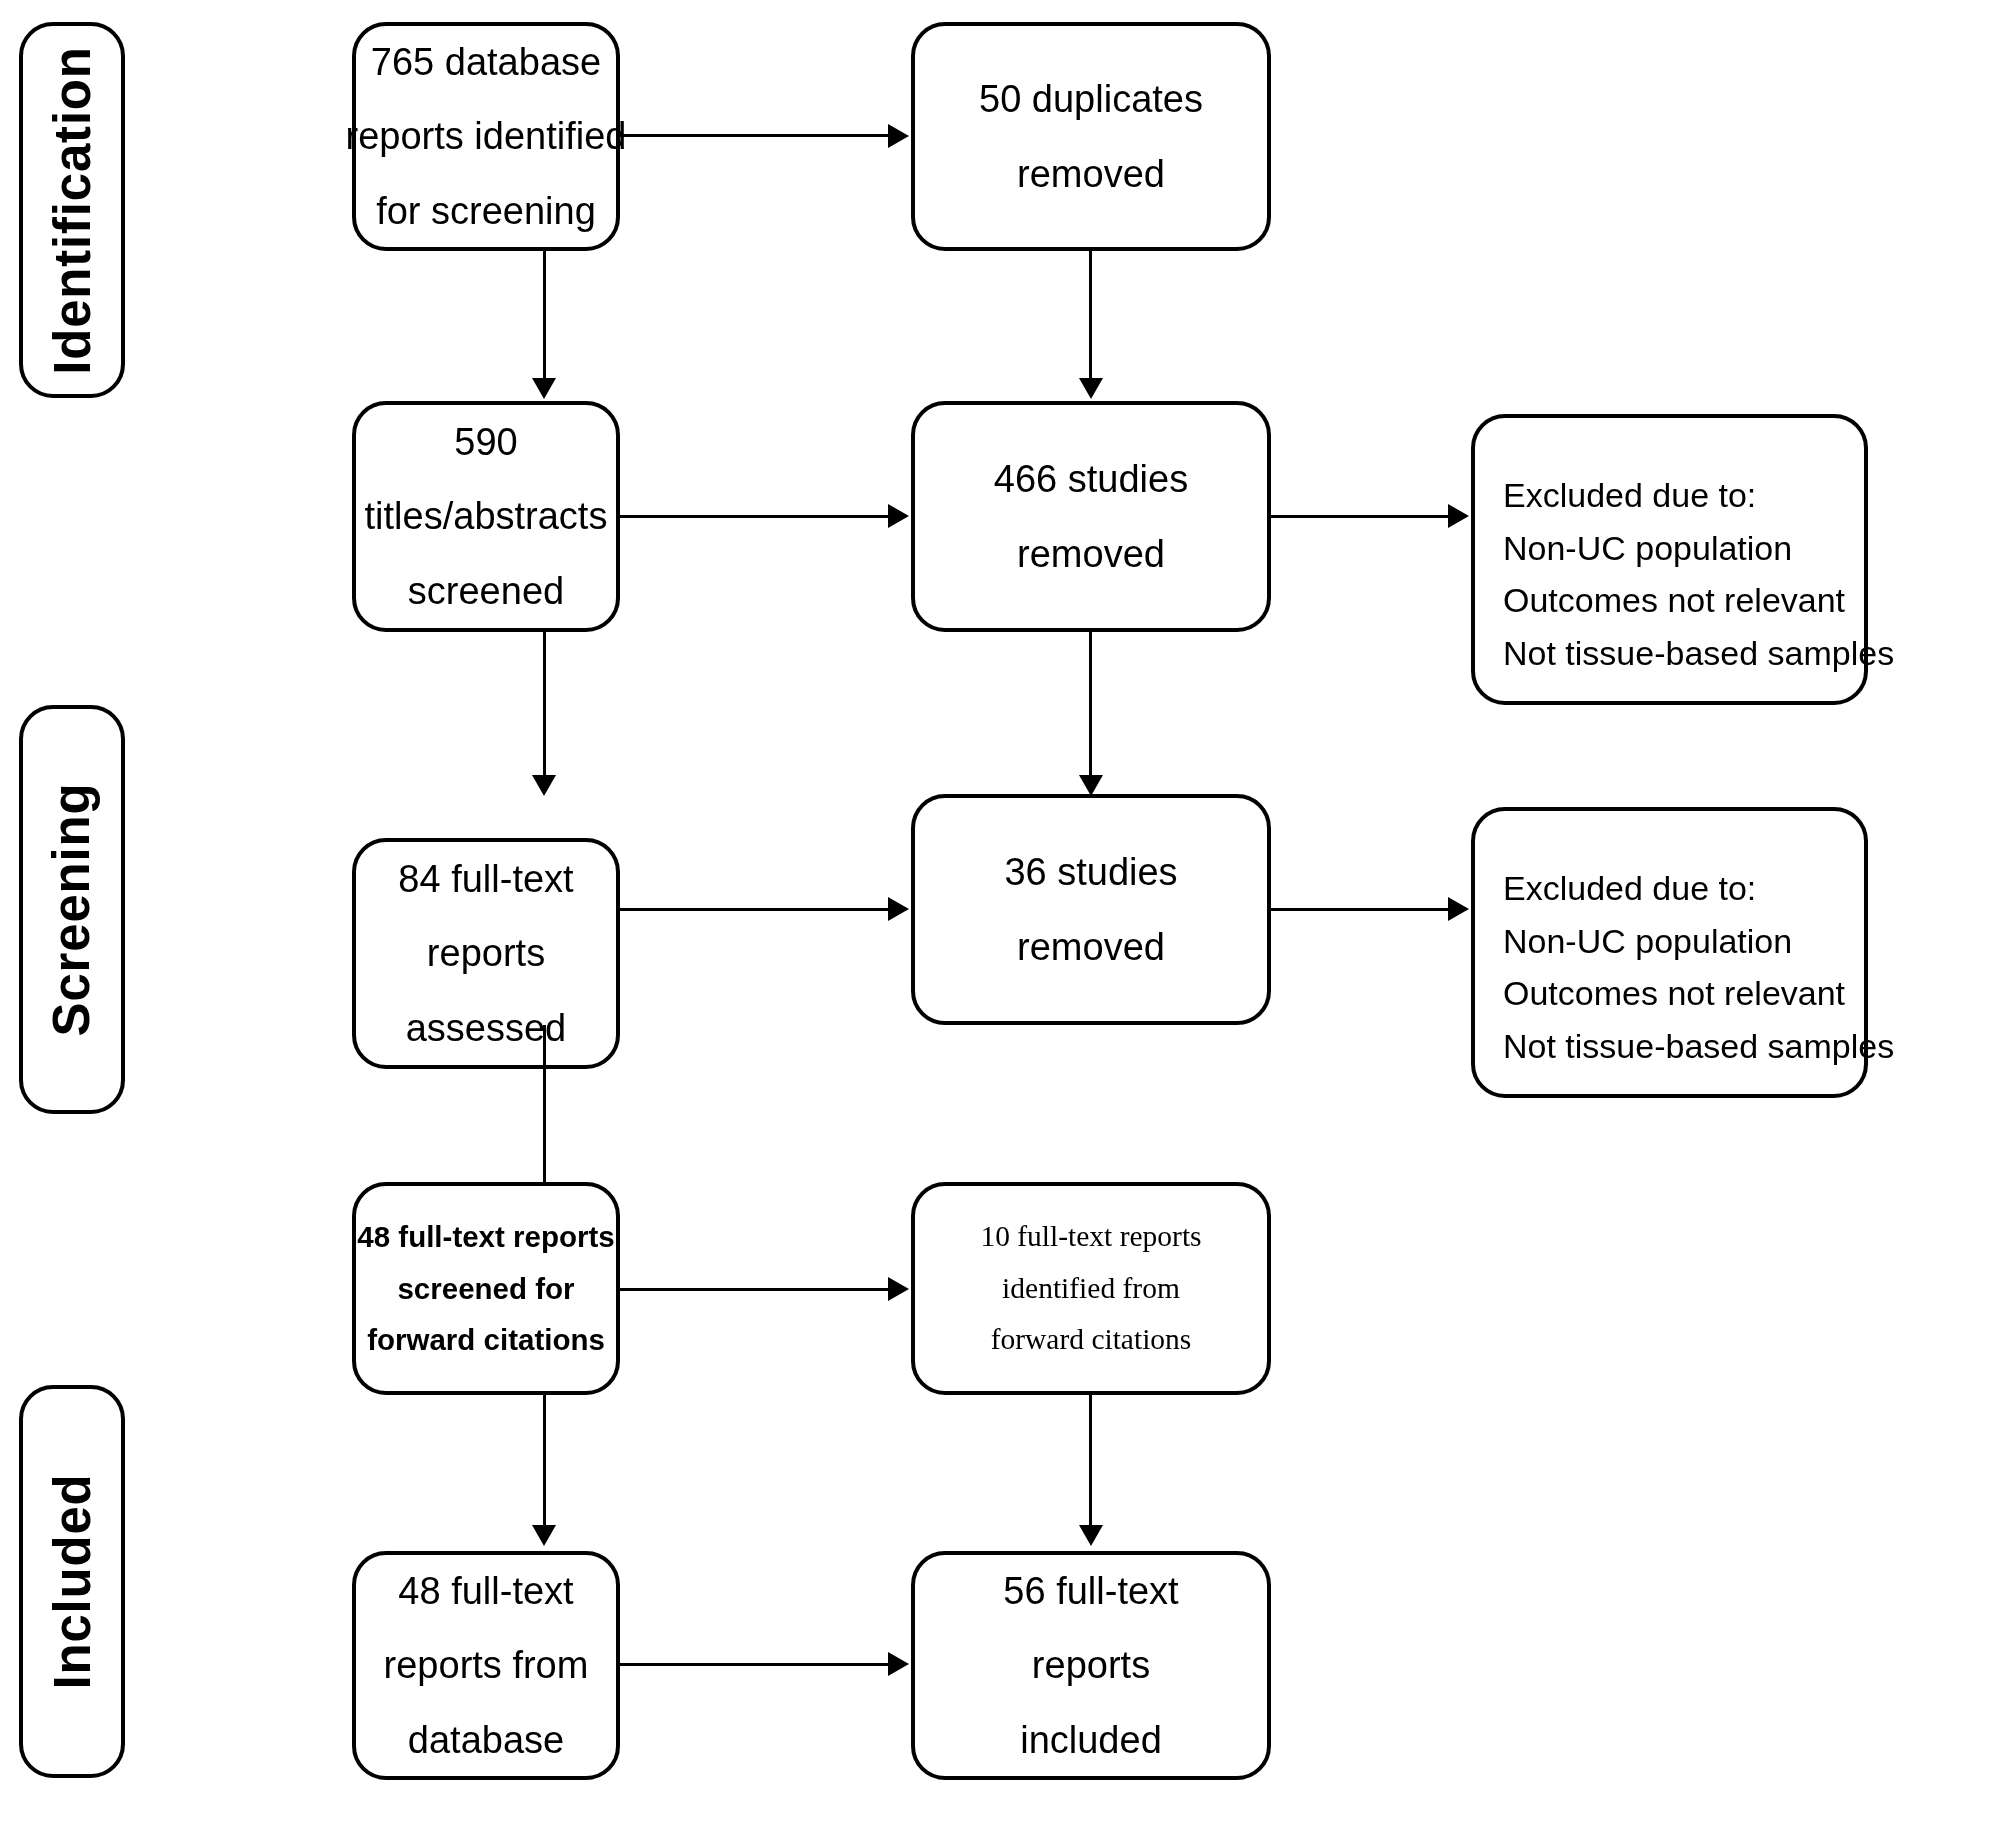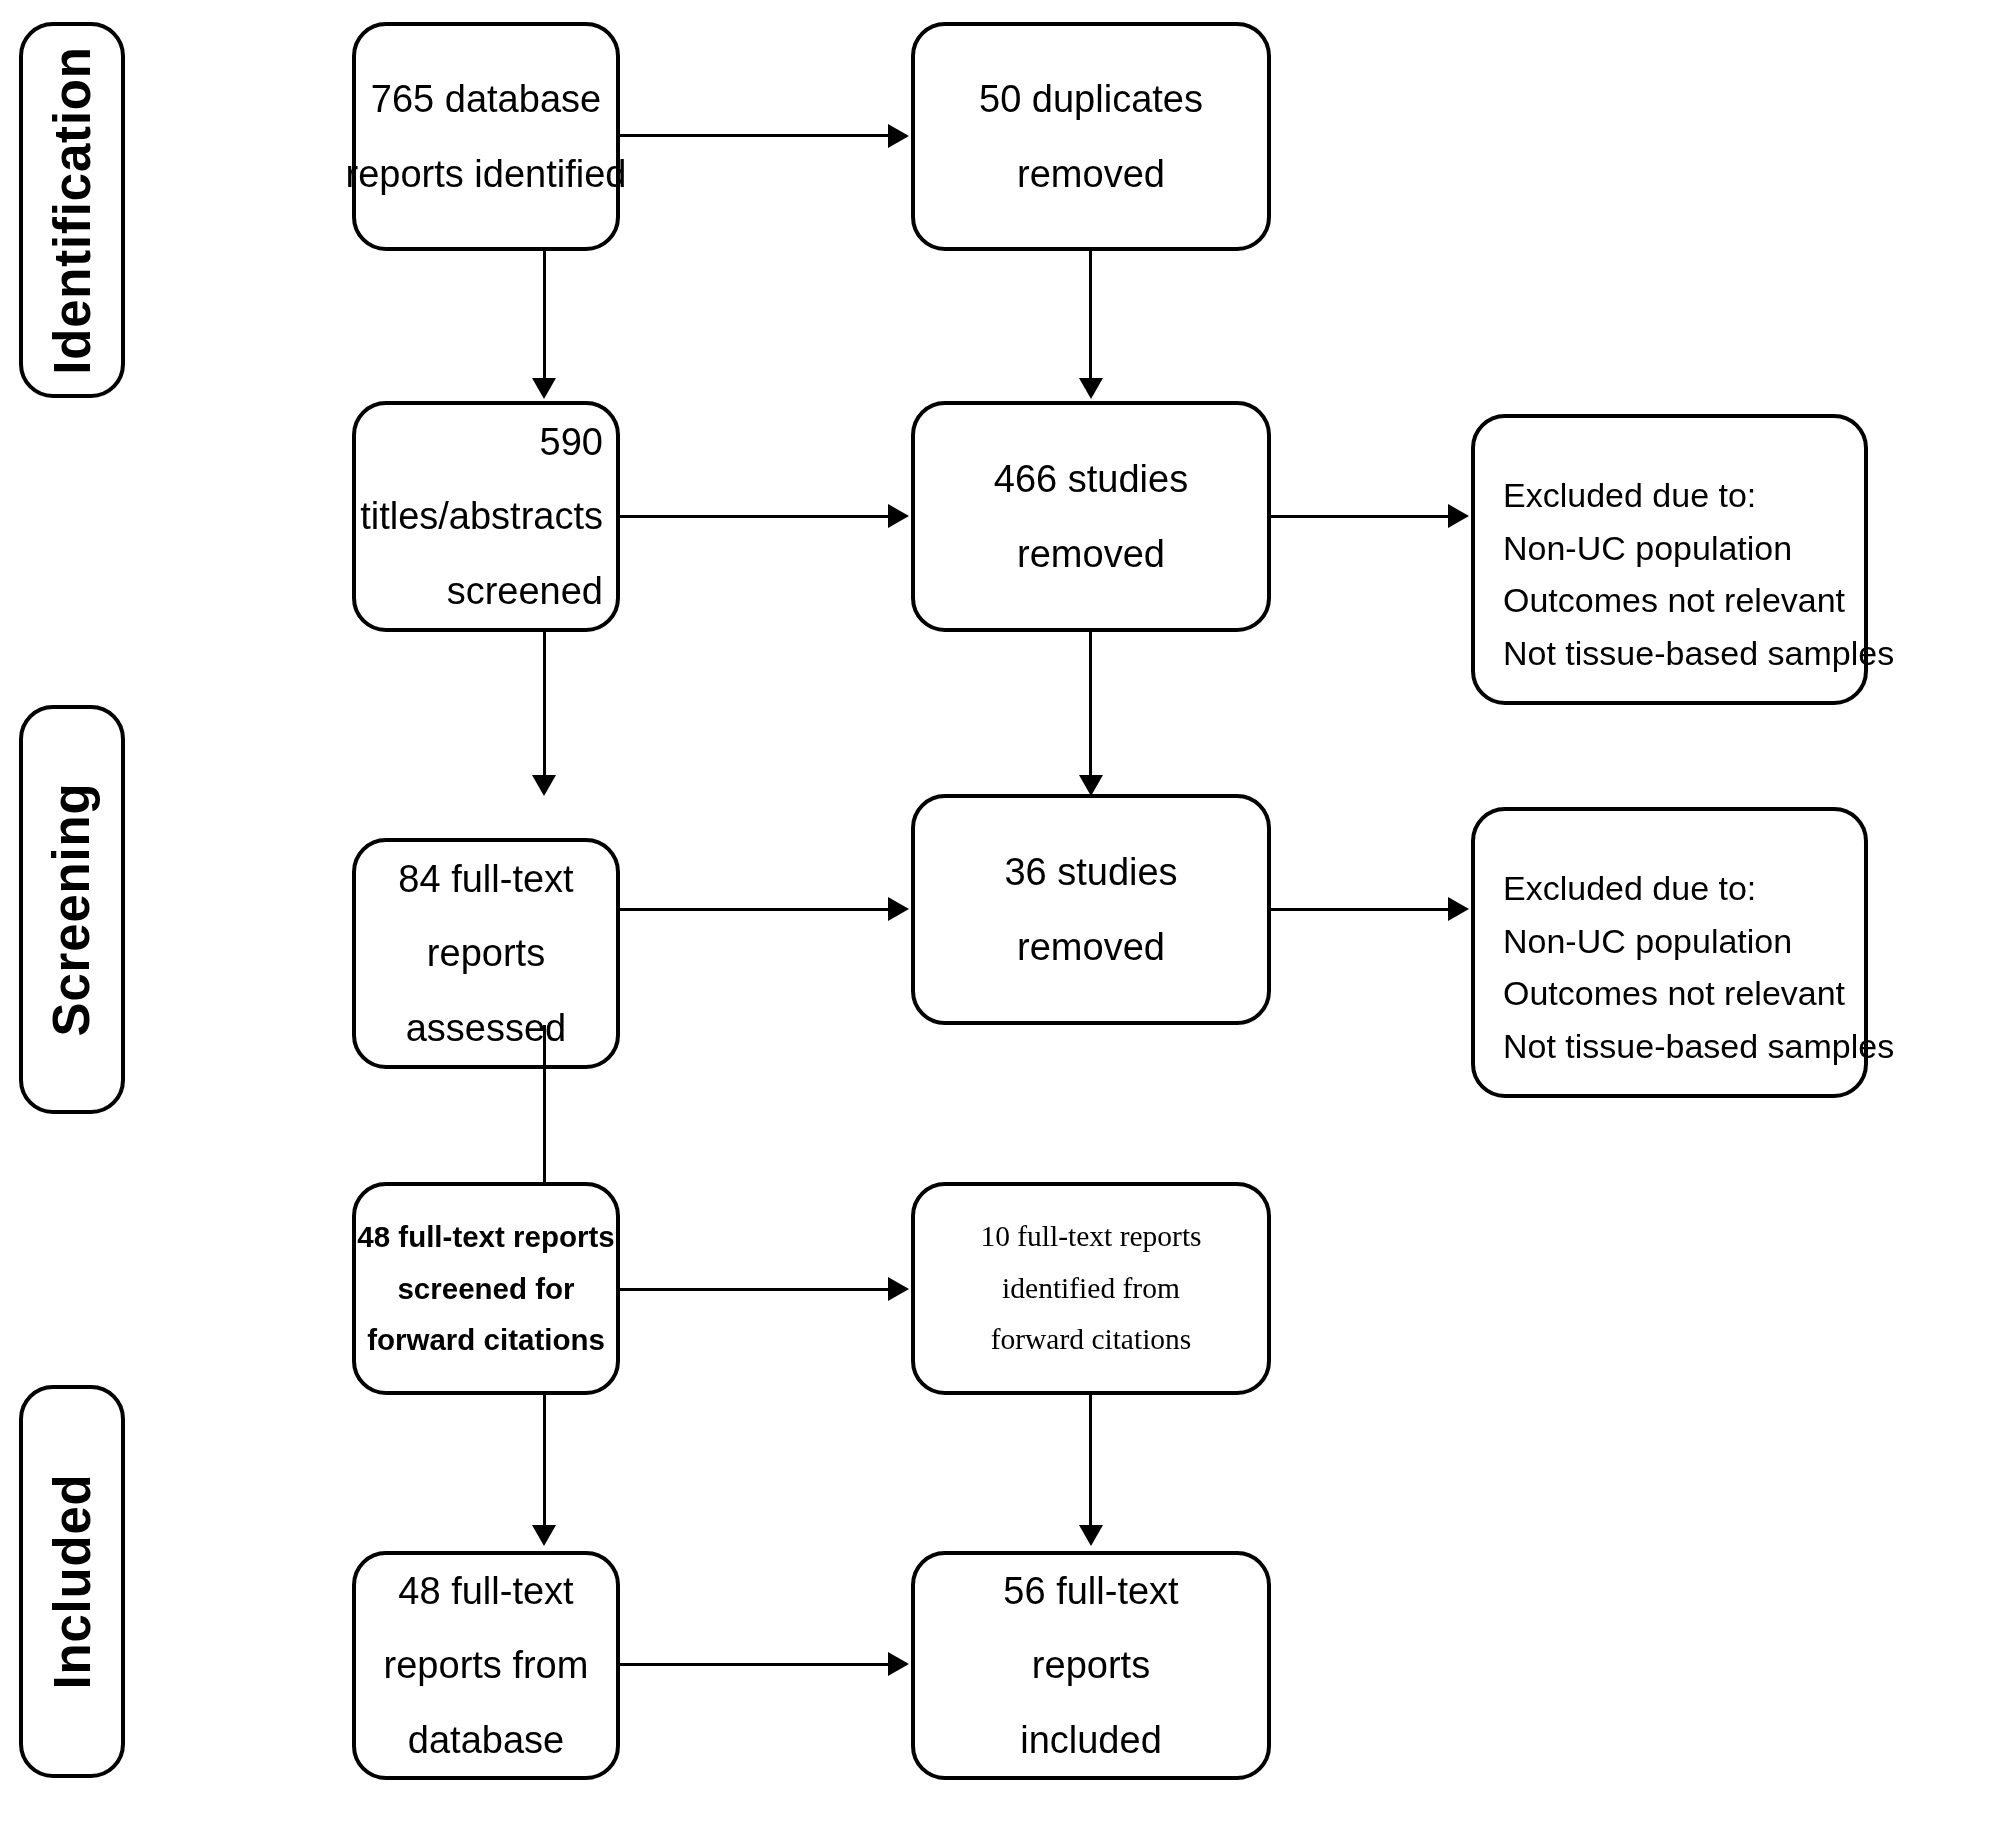--- a/index.html
+++ b/index.html
@@ -107,37 +107,38 @@
     <span class="stage-text">Screening</span>
   </div>
 
   <div class="stage-pill" style="left:19px; top:1385px; width:106px; height:393px;">
     <span class="stage-text">Included</span>
   </div>
 
   <div class="flow-box fs-big" style="left:352px; top:22px; width:268px; height:229px;">
     <span class="line">765 database</span>
     <span class="line">reports identified</span>
+    <span class="line">for screening</span>
   </div>
 
   <div class="flow-box fs-big" style="left:911px; top:22px; width:360px; height:229px;">
     <span class="line">50 duplicates</span>
     <span class="line">removed</span>
   </div>
 
   <div class="conn conn-h" style="left:620px; top:134px; width:268px;"></div>
   <div class="arrow-right" style="left:888px; top:124px;"></div>
 
   <div class="conn conn-v" style="left:543px; top:251px; height:127px;"></div>
   <div class="arrow-down" style="left:532px; top:378px;"></div>
 
   <div class="conn conn-v" style="left:1089px; top:251px; height:127px;"></div>
   <div class="arrow-down" style="left:1079px; top:378px;"></div>
 
-  <div class="flow-box fs-big" style="left:352px; top:401px; width:268px; height:231px;align-items:flex-end;">
+  <div class="flow-box fs-big" style="left:352px; top:401px; width:268px; height:231px;">
     <span class="line">590</span>
     <span class="line">titles/abstracts</span>
     <span class="line">screened</span>
   </div>
 
   <div class="flow-box fs-big" style="left:911px; top:401px; width:360px; height:231px;">
     <span class="line">466 studies</span>
     <span class="line">removed</span>
   </div>
 

